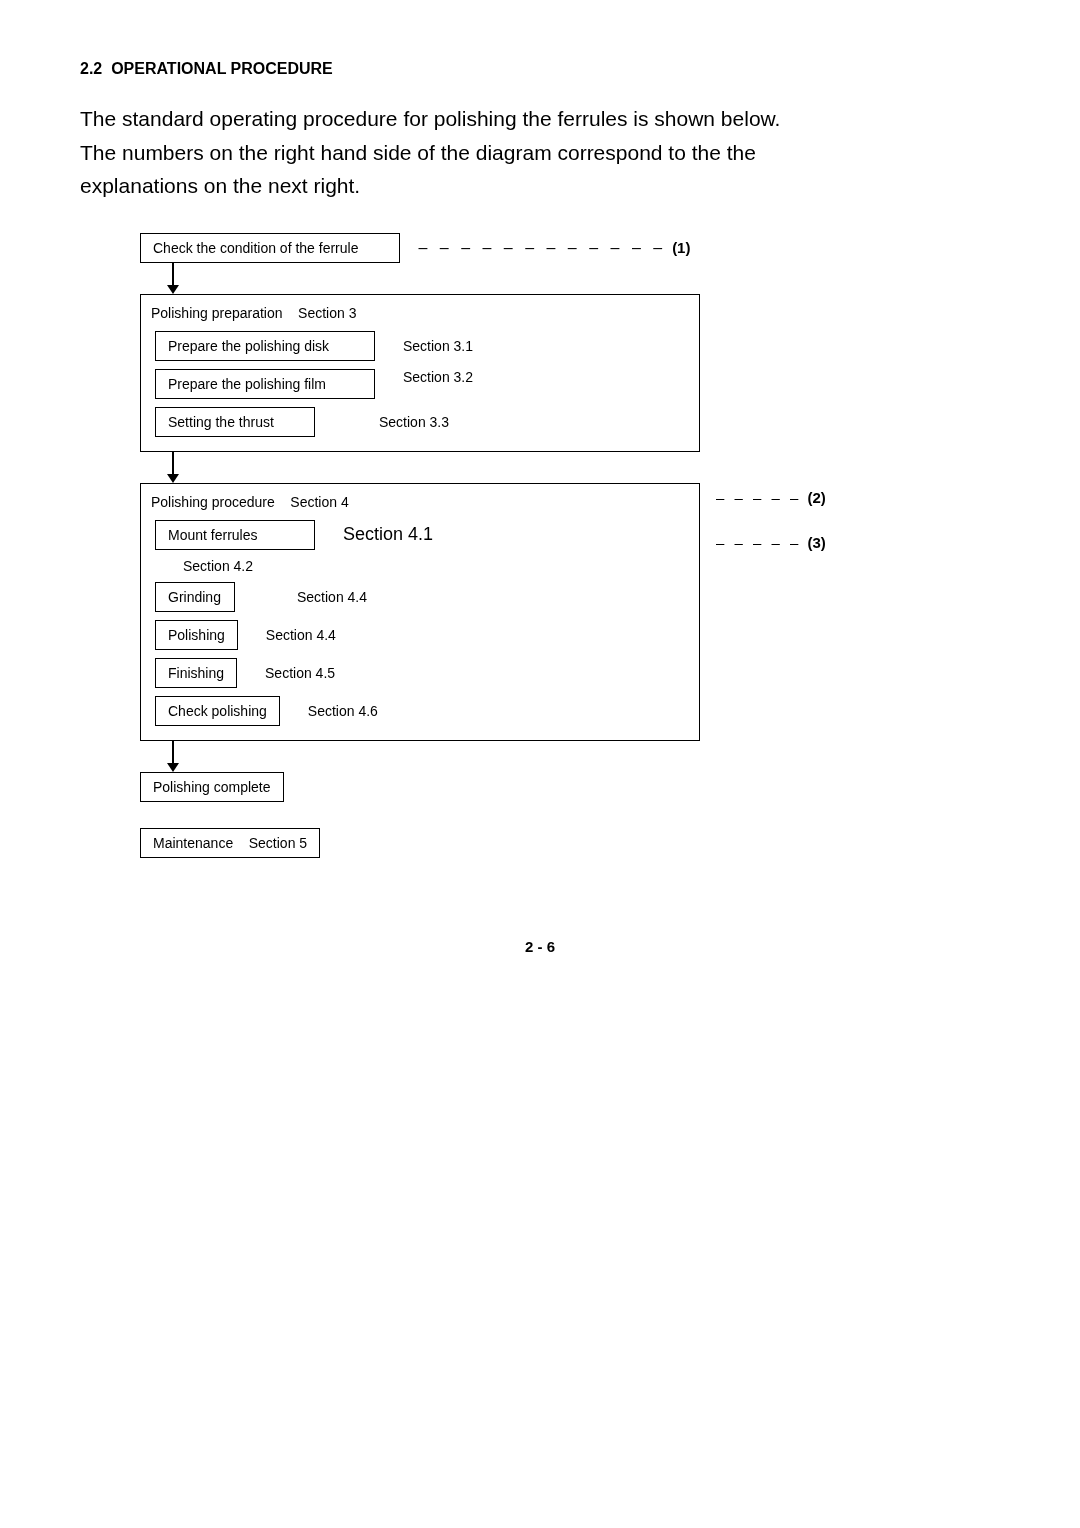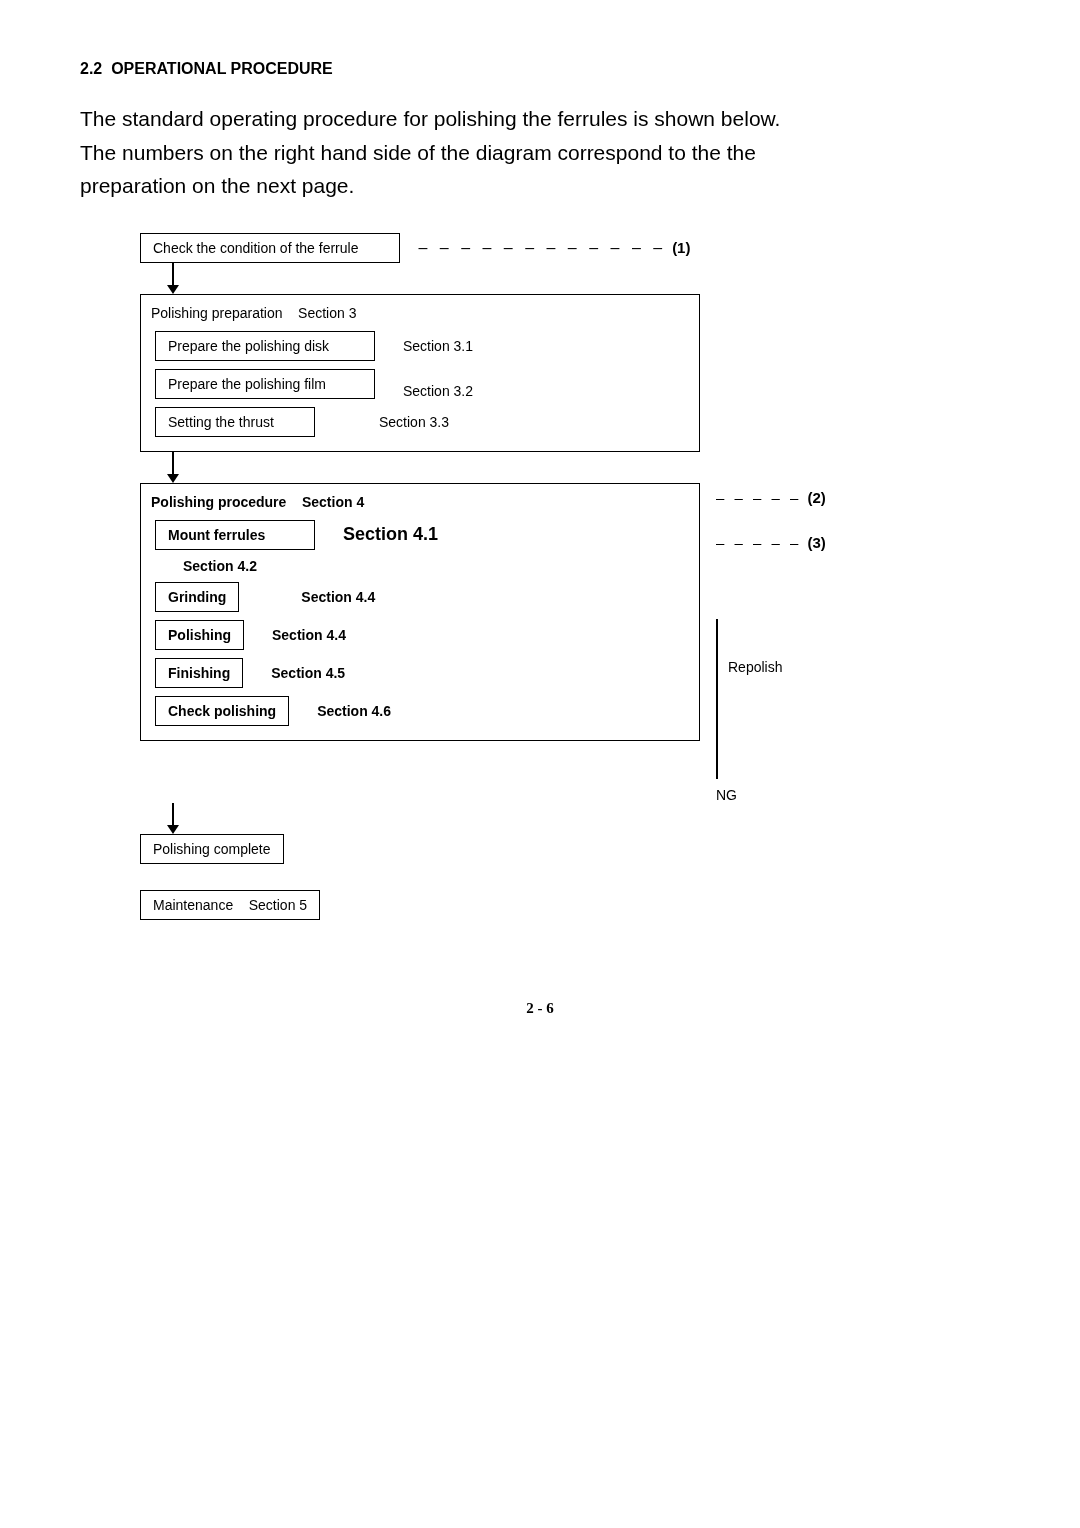--- a/index.html
+++ b/index.html
@@ -39,36 +39,35 @@
     .box-wide {
       min-width: 260px;
     }
 
     
     .page-number {
       text-align: center;
       margin-top: 80px;
       font-size: 15px;
       font-weight: bold;
-      font-family: Liberation Serif, serif;
     }
   </style>
 </head>
 <body>
 
 <div>
 
   <div class="section-heading">
     <span>2.2</span>&nbsp;&nbsp;<span>OPERATIONAL PROCEDURE</span>
   </div>
 
   <div class="intro-text">
     <span>The standard operating procedure for polishing the ferrules is shown below.</span><br>
     <span>The numbers on the right hand side of the diagram correspond to the</span> <span>the</span><br>
-    <span>preparation on the next page.</span>
+    <span>explanations on the next right.</span>
   </div>
 
   <div style="position:relative; margin-left: 60px; width: 820px;">
 
     
     <div style="display:flex; align-items:center; margin-bottom: 0;">
       <div class="box box-wide">
         <span>Check the condition of the ferrule</span>
       </div>
       <div style="margin-left: 10px; font-size:16px; letter-spacing:4px; color:#000;">
@@ -92,21 +91,21 @@
       </div>
       <div style="display:flex; flex-direction:column; gap:8px; padding-left:4px;">
 
         <div style="display:flex; align-items:center;">
           <div class="box" style="min-width:220px;">
             <span>Prepare the polishing disk</span>
           </div>
           <span style="margin-left:28px; font-size:14px;">Section 3.1</span>
         </div>
 
-        <div style="display:flex; align-items:flex-end;">
+        <div style="display:flex; align-items:flex-start;">
           <div class="box" style="min-width:220px;">
             <span>Prepare the polishing film</span>
           </div>
           <span style="margin-left:28px; font-size:14px;">Section 3.2</span>
         </div>
 
         <div style="display:flex; align-items:center;gap:36px;">
           <div class="box" style="min-width:160px;">
             <span>Setting the thrust</span>
           </div>
@@ -118,21 +117,21 @@
 
     
     <div style="margin-left: 32px; display:flex; flex-direction:column; align-items:center; width:2px;">
       <div style="width:2px; height:22px; background:#000;"></div>
       <div style="width:0; height:0; border-left:6px solid transparent; border-right:6px solid transparent; border-top:9px solid #000;"></div>
     </div>
 
     
     <div style="display:flex; align-items:flex-start;">
 
-      <div style="border:1.5px solid #000; padding: 10px 28px 14px 10px; display:inline-block; min-width: 560px; position:relative;font-weight:bold;">
+      <div style="border:1.5px solid #000; padding: 10px 28px 14px 10px; display:inline-block; min-width: 560px; position:relative;">
         <div style="font-size:14px; margin-bottom: 10px;">
           <span>Polishing procedure</span>&nbsp;&nbsp;&nbsp;&nbsp;<span>Section 4</span>
         </div>
         <div style="display:flex; flex-direction:column; gap:8px; padding-left:4px;">
 
           <div style="display:flex; align-items:center;">
             <div class="box" style="min-width:160px;">
               <span>Mount ferrules</span>
             </div>
             <span style="margin-left:28px; font-size:18px;">Section 4.1</span>
@@ -178,30 +177,20 @@
         <div style="display:flex; align-items:center; margin-bottom: 8px; margin-top: 6px;">
           <span style="font-size:15px; letter-spacing:3px;">– – – – –</span>
           <span style="font-weight:bold; font-size:15px; margin-left:6px;">(2)</span>
         </div>
 
         <div style="display:flex; align-items:center; margin-bottom: 8px; margin-top: 20px;">
           <span style="font-size:15px; letter-spacing:3px;">– – – – –</span>
           <span style="font-weight:bold; font-size:15px; margin-left:6px;">(3)</span>
         </div>
 
-        <div style="margin-top: 60px; display:flex; flex-direction:column; align-items:flex-start; position:relative;">
-
-          <div style="display:flex; align-items:flex-start;">
-            <div style="display:flex; flex-direction:column; align-items:center;">
-              <div style="width:2px; height:160px; background:#000;"></div>
-            </div>
-            <div style="font-size:14px; margin-left:10px; margin-top:40px;">Repolish</div>
-          </div>
-          <div style="font-size:14px; margin-top:8px;">NG</div>
-        </div>
 
       </div>
 
     </div>
 
     
     <div style="margin-left: 32px; display:flex; flex-direction:column; align-items:center; width:2px;">
       <div style="width:2px; height:22px; background:#000;"></div>
       <div style="width:0; height:0; border-left:6px solid transparent; border-right:6px solid transparent; border-top:9px solid #000;"></div>
     </div>

